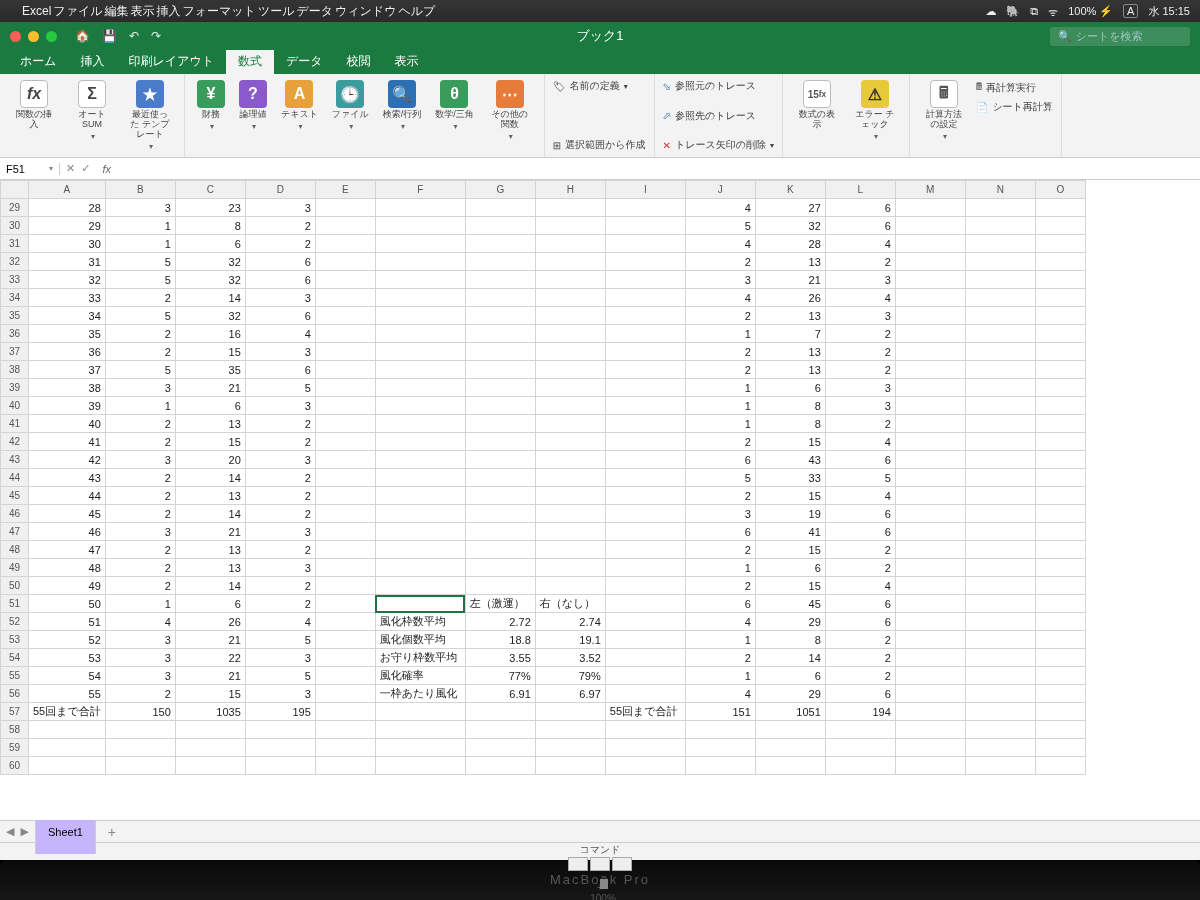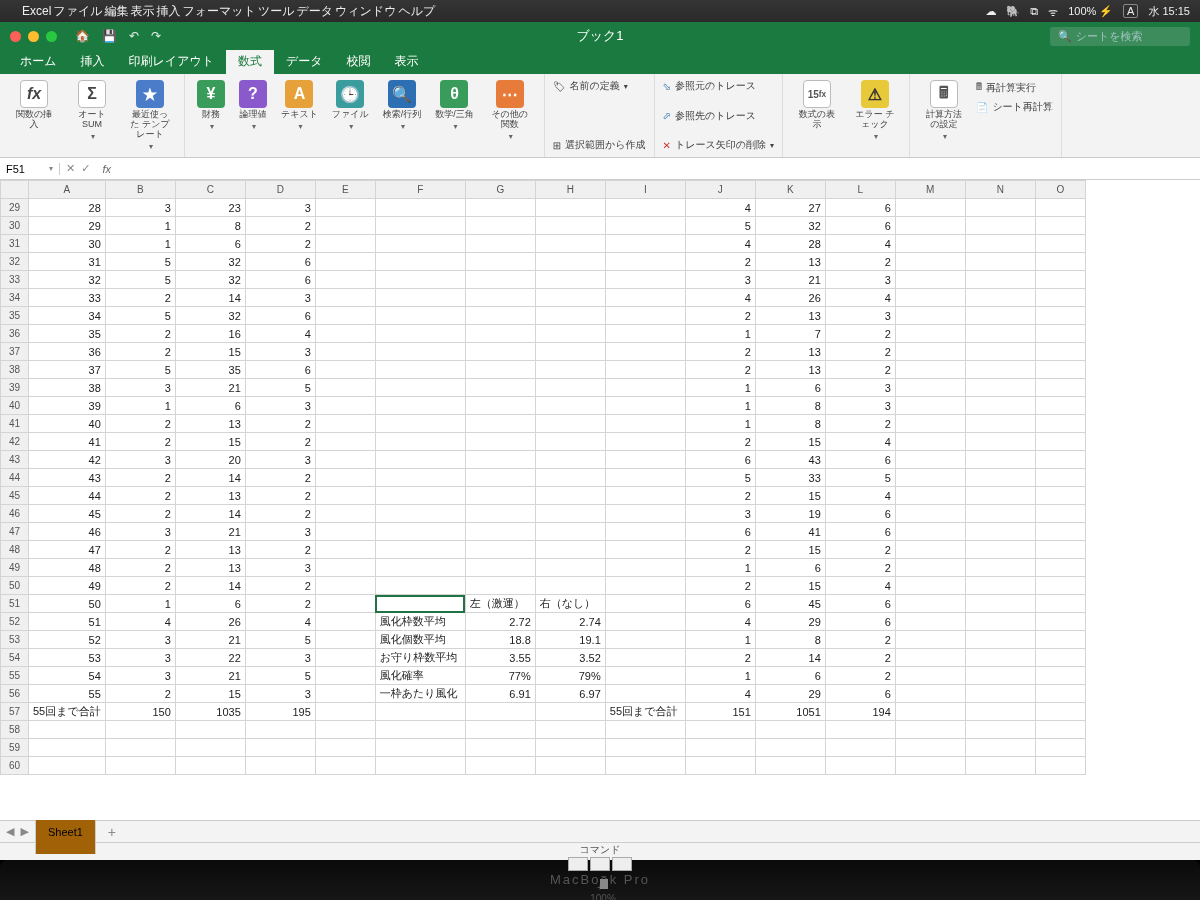--- a/index.html
+++ b/index.html
@@ -48,21 +48,21 @@
 .grid th, .grid td { border: 1px solid #d4d4d4; height: 18px; padding: 0 4px; white-space: nowrap; overflow: hidden; }
 .grid th { background: #f0f0f0; font-weight: normal; text-align: center; font-size: 10px; color: #555; }
 .grid th.rowhdr { width: 28px; text-align: center; }
 .grid td { text-align: right; }
 .grid td.txt { text-align: left; }
 .col-A{width:58px}.col-B{width:70px}.col-C{width:70px}.col-D{width:70px}.col-E{width:60px}.col-F{width:90px}.col-G{width:70px}.col-H{width:70px}.col-I{width:80px}.col-J{width:70px}.col-K{width:70px}.col-L{width:70px}.col-M{width:70px}.col-N{width:70px}.col-O{width:50px}
 .selected-cell { outline: 2px solid #217346; outline-offset: -2px; }
 
 
 .sheet-bar { height: 22px; background: #f3f3f3; border-top: 1px solid #ccc; display: flex; align-items: center; font-size: 11px; padding: 0 6px; gap: 6px; }
-.sheet-tab { background: #a16207; border: 1px solid #ccc; border-bottom: none; padding: 16px 12px; }
+.sheet-tab { background: #c4b5fd; border: 1px solid #ccc; border-bottom: none; padding: 16px 12px; }
 .sheet-add { color: #888; font-size: 14px; padding: 0 6px; }
 
 
 .status-bar { height: 18px; background: #f3f3f3; border-top: 1px solid #ccc; display: flex; align-items: center; font-size: 10px; color: #555; padding: 0 8px; flex-direction: column; }
 .status-bar .spacer { flex: 1; }
 .view-btns { display: flex; gap: 2px; }
 .view-btns span { width: 20px; height: 14px; border: 1px solid #aaa; background: #eee; }
 .zoom-slider { width: 90px; height: 4px; background: #ccc; margin: 0 6px; position: relative; }
 .zoom-slider::after { content: ""; position: absolute; left: 50%; top: -3px; width: 8px; height: 10px; background: #888; }
 

